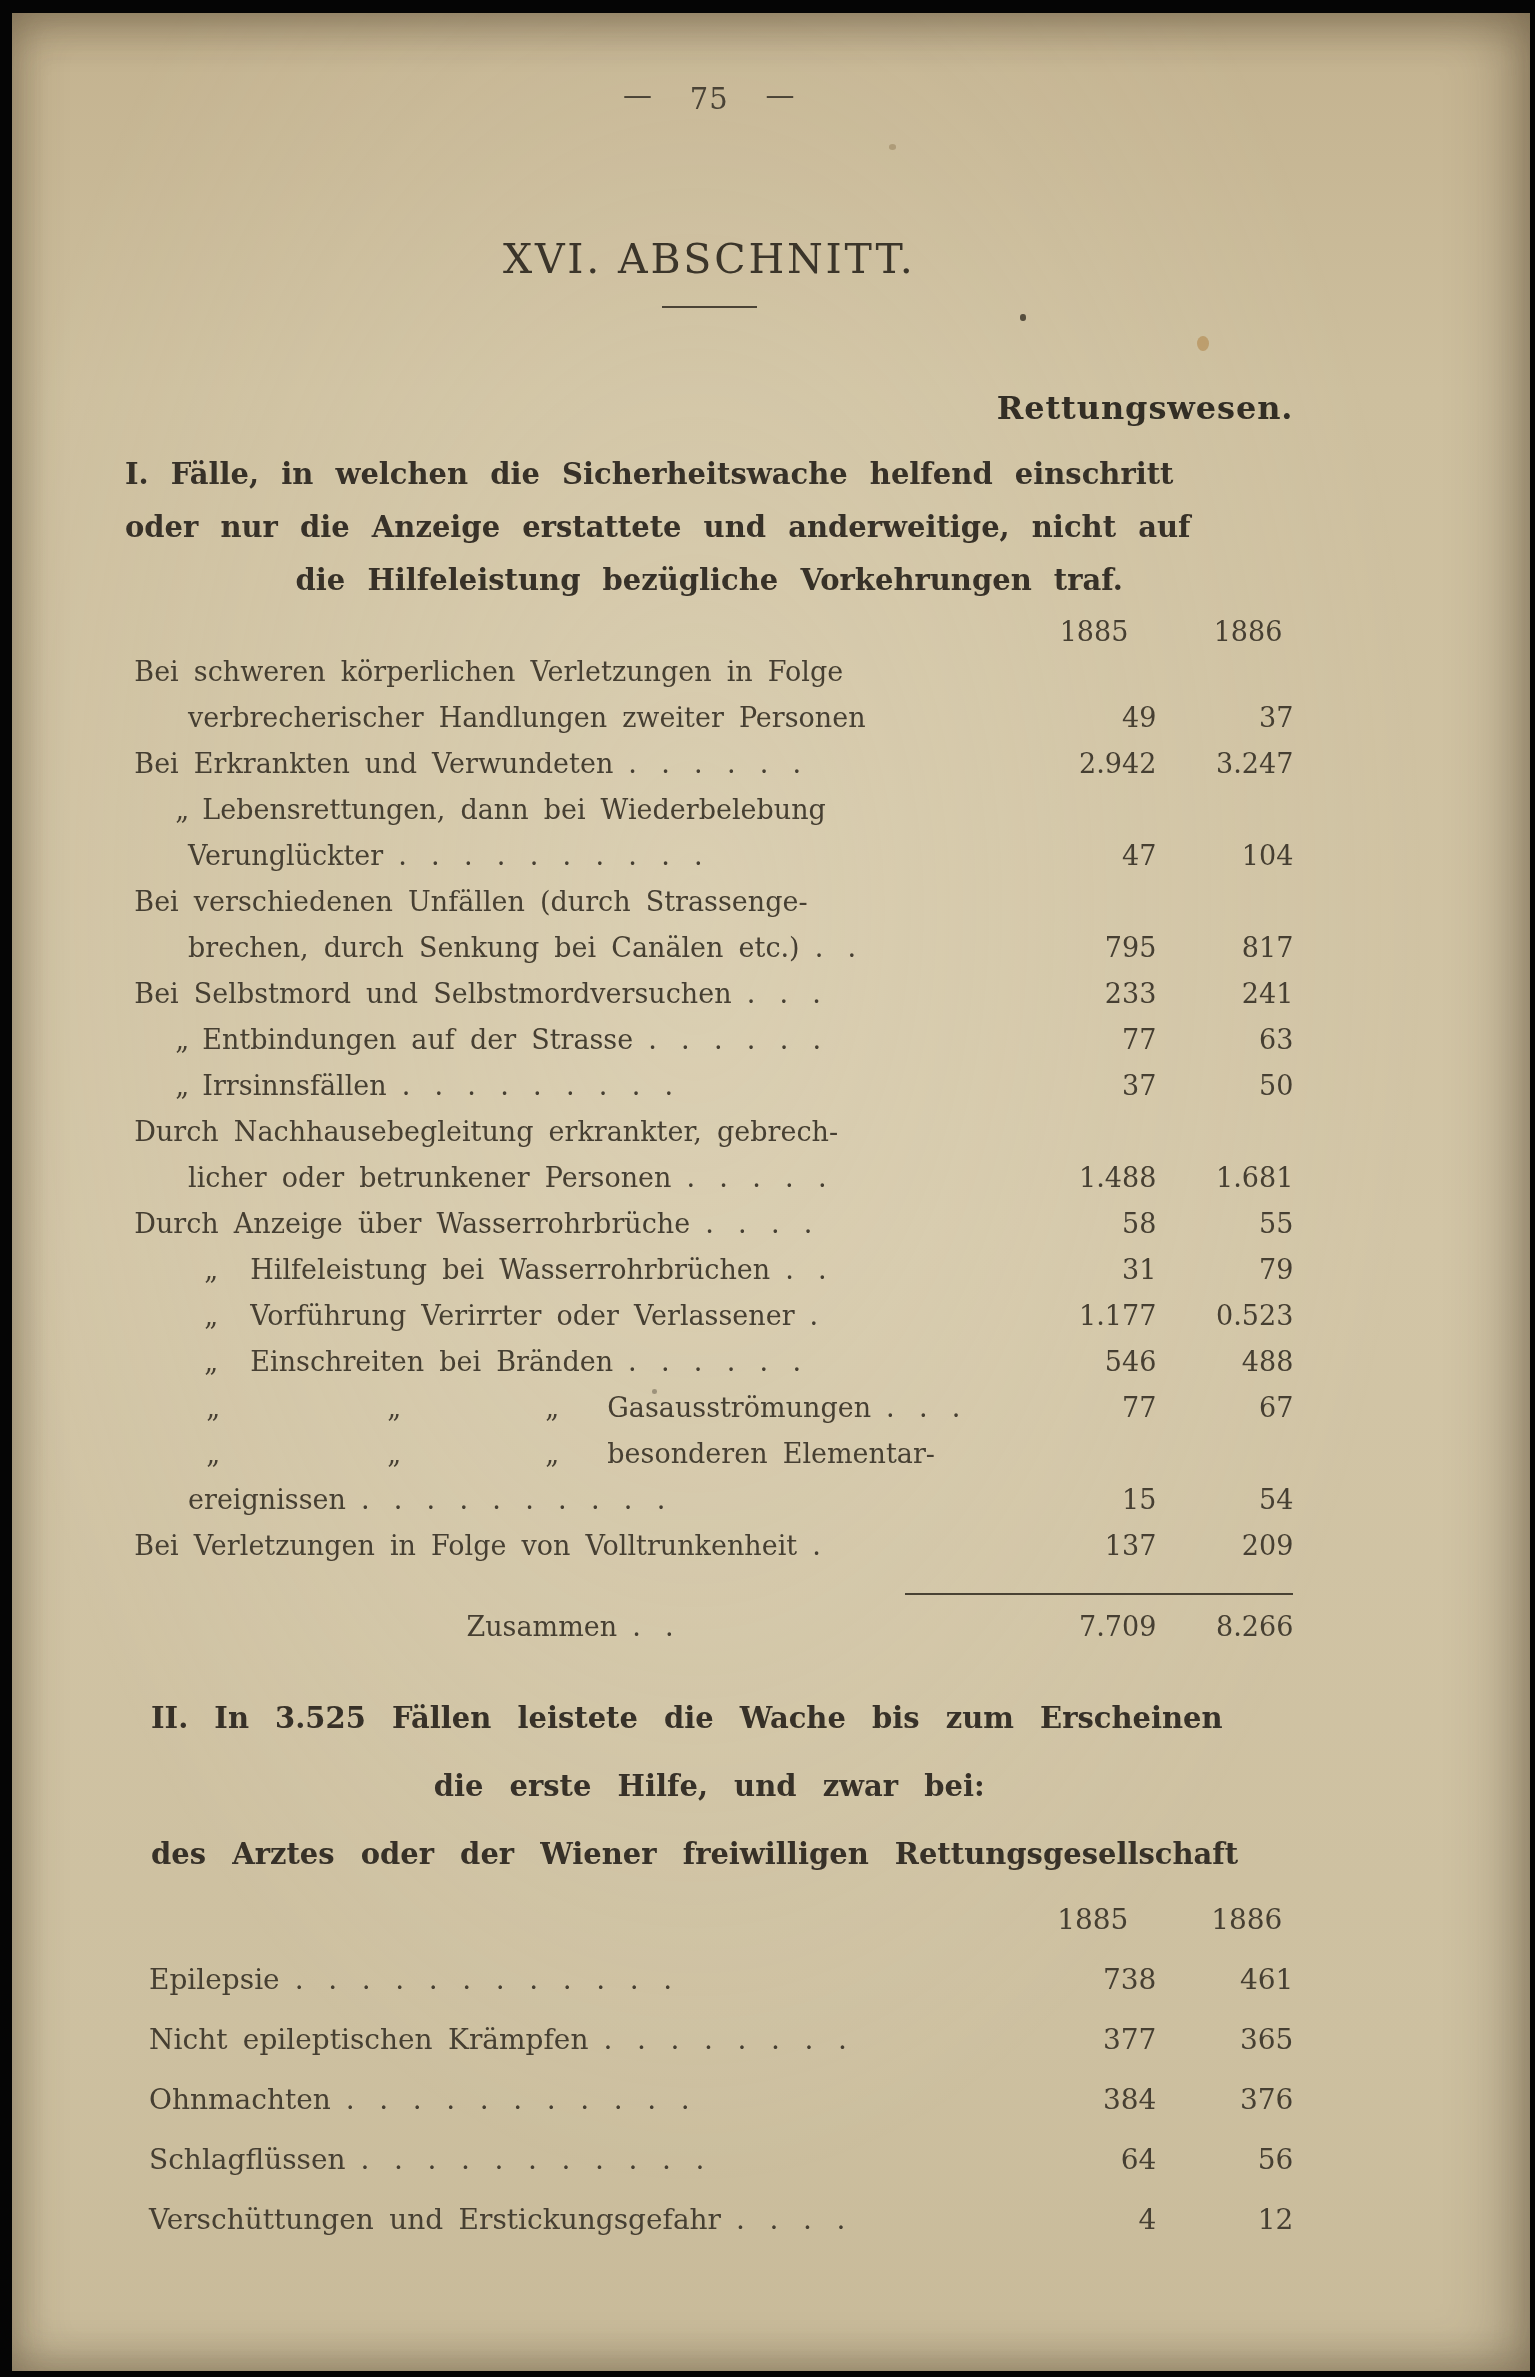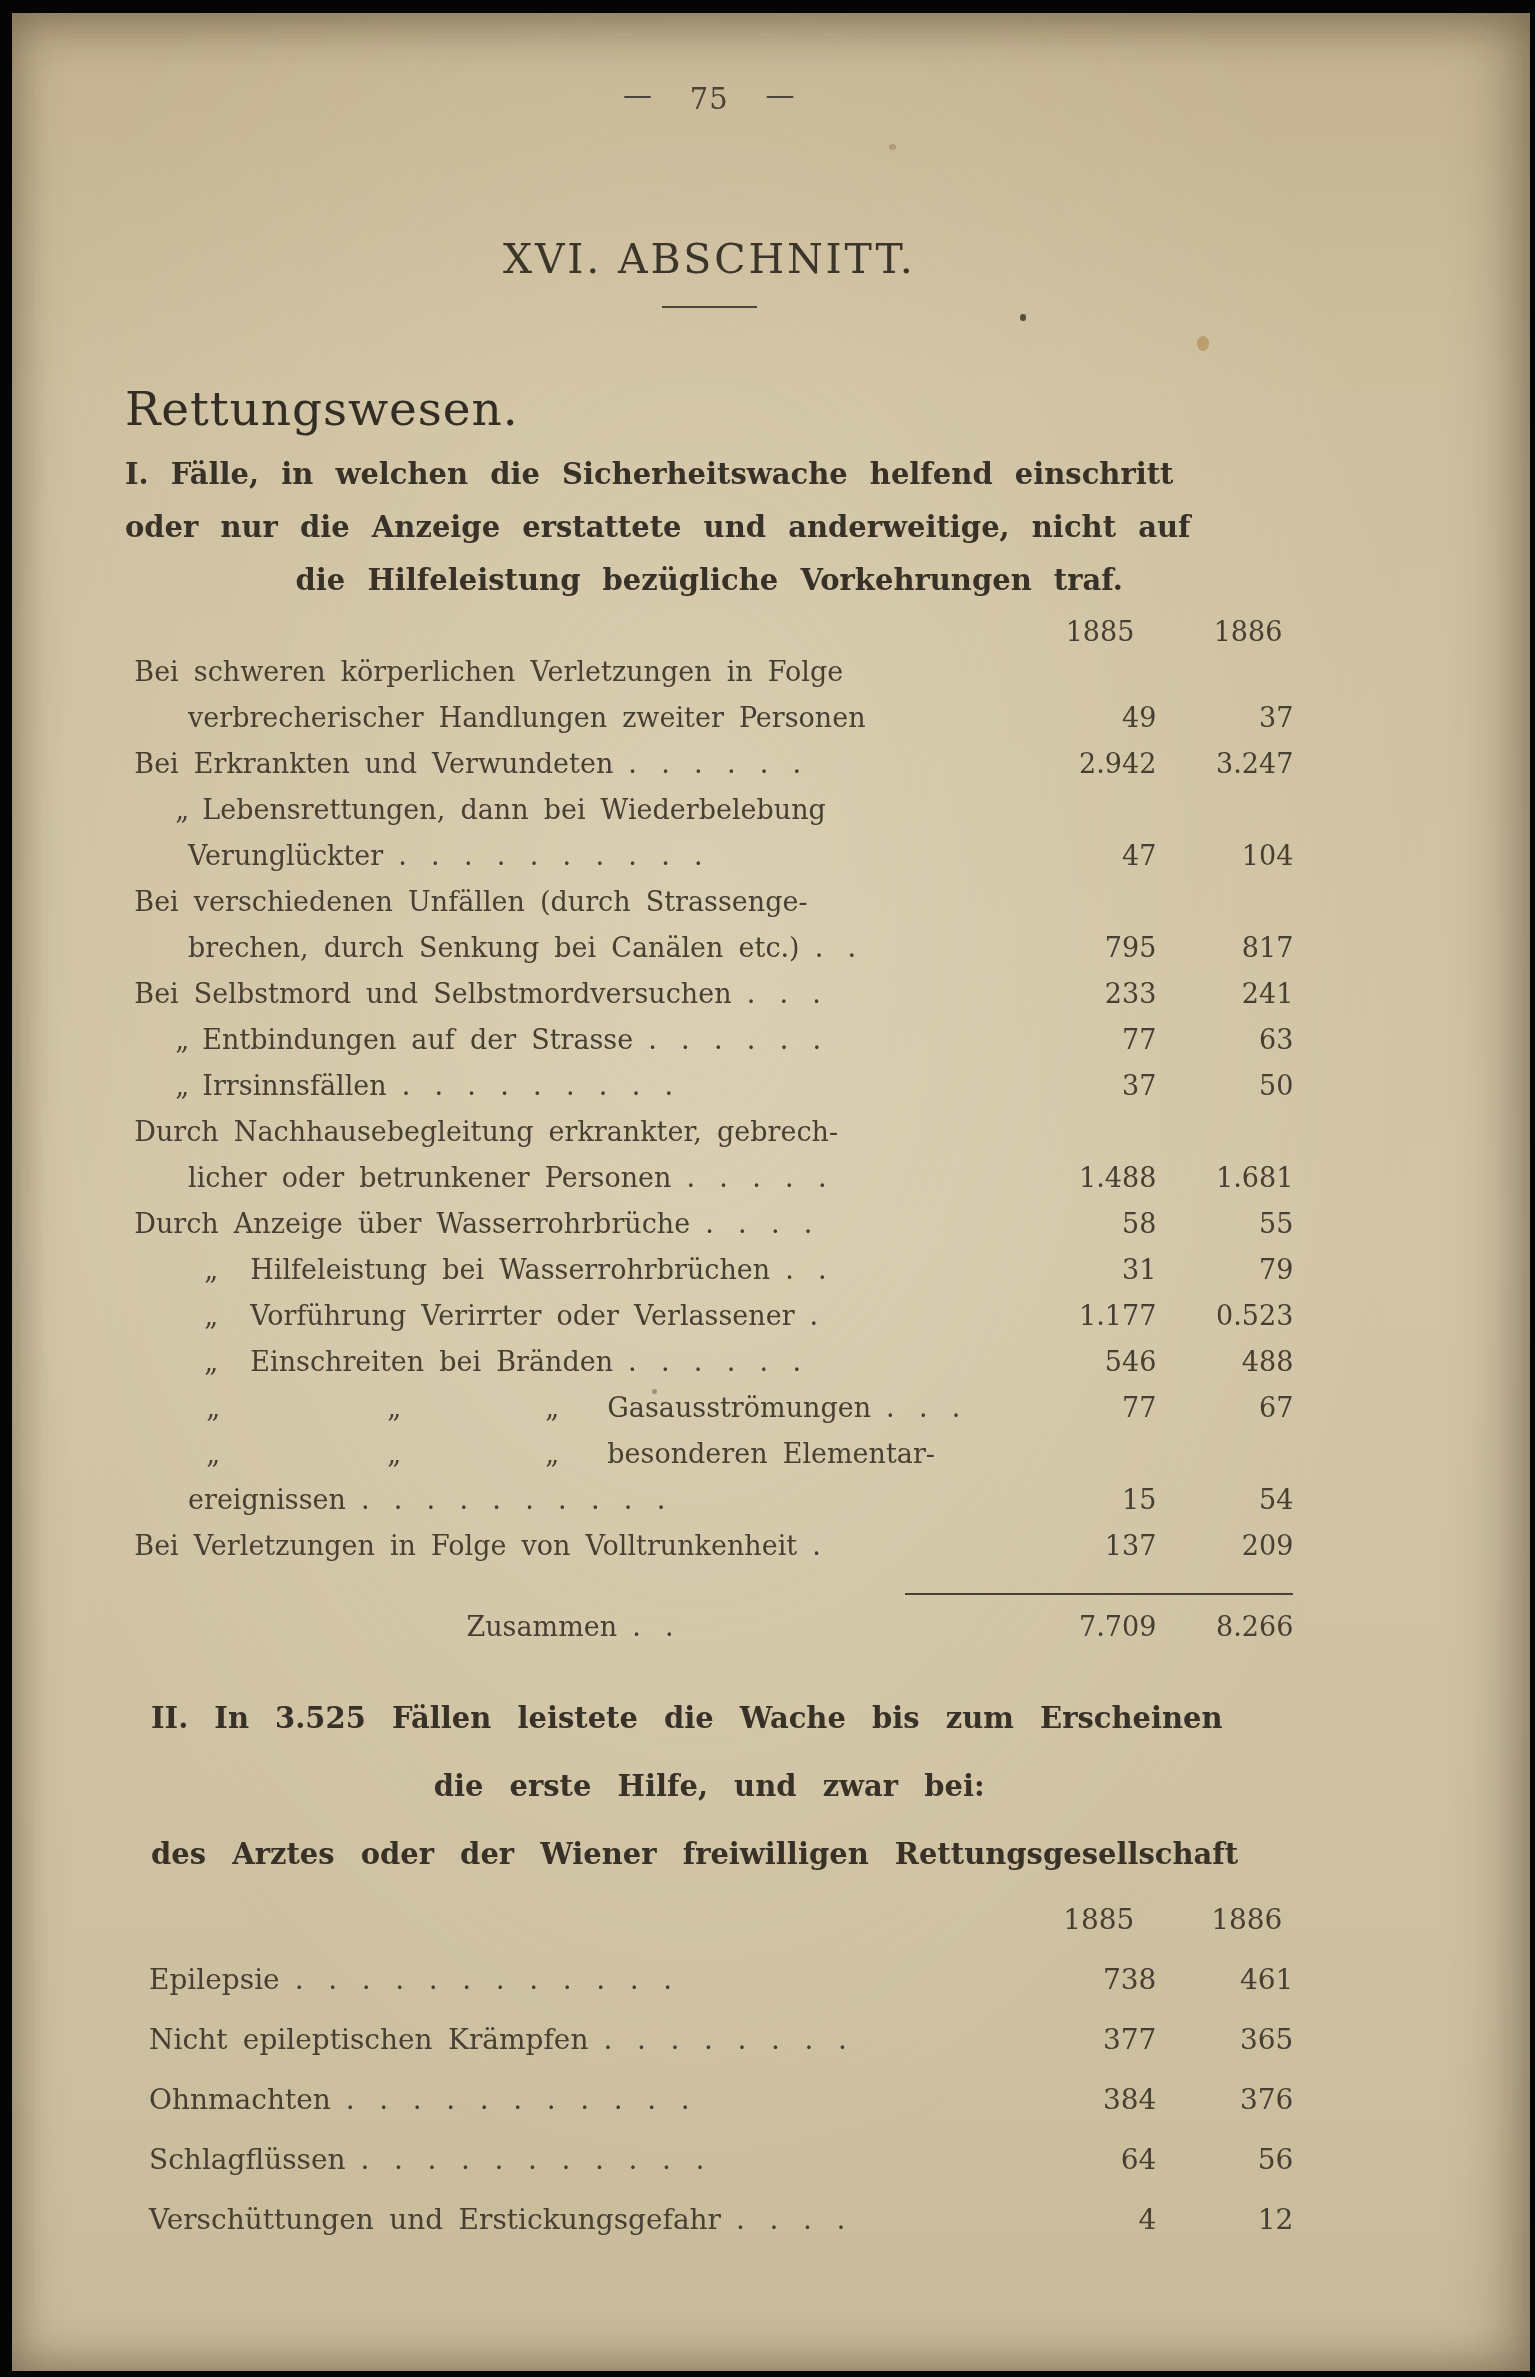--- a/index.html
+++ b/index.html
@@ -21,35 +21,35 @@
     color:#453e31;
   }
   .content {padding:0 237px 0 113px;}
 
   .pageno {padding-top:69px; text-align:center; font-size:29px; color:#4a4336; letter-spacing:0.9px;}
   .pageno .dash {display:inline-block; margin:0 37px; transform:translateY(-3.7px);}
 
   .abschnitt {margin-top:120px; text-align:center; font-size:41px; letter-spacing:2.8px; color:#3b352a; line-height:46px;}
   .rule1 {width:95px; border-top:2.8px solid #4a4336; margin:24px auto 0 auto;}
 
-  .rett {margin-top:80px; text-align:left; font-size:47px; font-weight:normal; color:#332e25; line-height:41px; letter-spacing:0.9px;}
+  .rett {margin-top:80px; text-align:right; font-size:32px; font-weight:bold; color:#332e25; line-height:41px; letter-spacing:0.9px;}
 
   .intro {font-weight:bold; color:#373128;}
   .intro1 {margin-top:18.6px; font-size:29px; word-spacing:12px;}
   .intro1 .ln {line-height:53px; white-space:nowrap;}
   .intro2 {margin-top:32px; font-size:29px; word-spacing:16px;}
   .intro2 .ln {line-height:68px; white-space:nowrap; padding-left:26px;}
   .ln.center {text-align:center !important; padding-left:0 !important;}
 
   .trow {display:flex; align-items:baseline; font-size:27px; line-height:46px; word-spacing:6.5px; color:#463f32;}
   .lbl {flex:1; white-space:nowrap;}
   .t1 .lbl {padding-left:9.3px;}
   .v {width:109px; text-align:right;}
   .v.v2 {width:137px;}
-  .yearhdr {line-height:35px; margin-top:7.4px; font-size:27px;}
+  .yearhdr {line-height:35px; margin-top:7.4px; font-size:27px;gap:6px;}
   .yearhdr .v {padding-right:11px;}
   .yearhdr2 {margin-top:0; line-height:41px;}
 
   .ind {padding-left:63px !important;}
   .q {display:inline-block;}
   .lbl .q {margin-left:41px; margin-right:13px;}
   .lbl .q.deep {margin-left:70px; margin-right:32px;}
   .lbl .q.q3a {margin-left:72px; margin-right:0;}
   .lbl .q.q3b {margin-left:167px; margin-right:0;}
   .lbl .q.q3c {margin-left:144px; margin-right:48px;}

